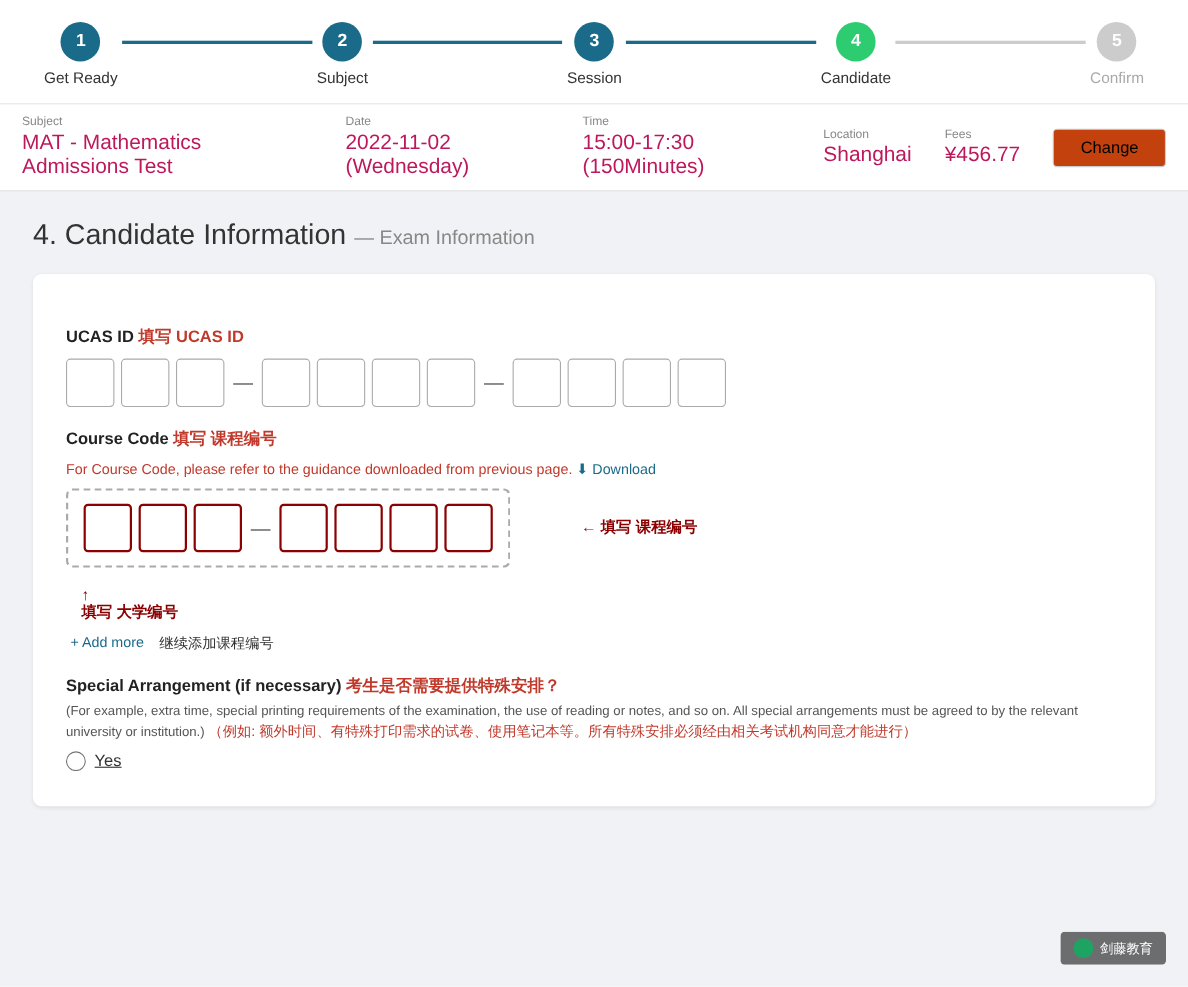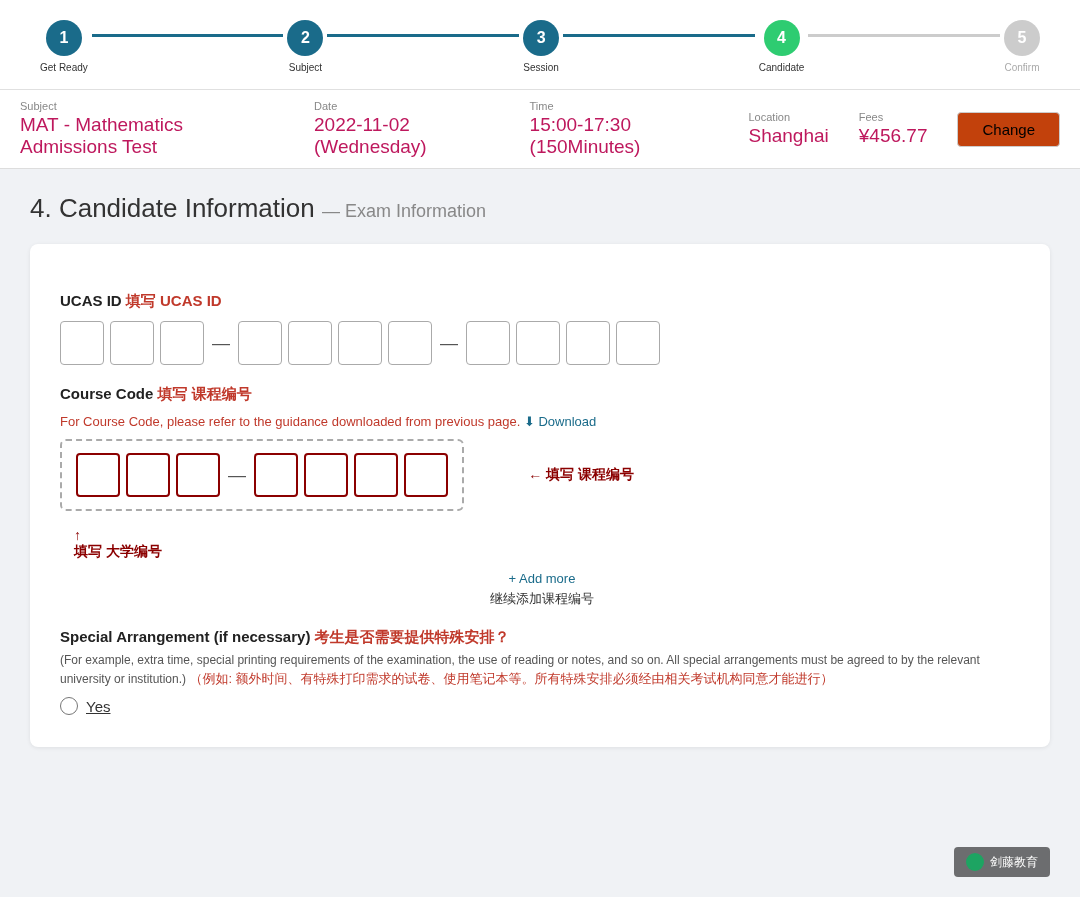--- a/index.html
+++ b/index.html
@@ -33,21 +33,21 @@
       justify-content: center;
       font-weight: bold;
       font-size: 16px;
       color: #fff;
     }
     .step-circle.completed { background: #1a6b8a; }
     .step-circle.active { background: #2ecc71; }
     .step-circle.inactive { background: #ccc; }
     .step-label {
       margin-top: 6px;
-      font-size: 10px;
+      font-size: 14px;
       color: #333;
       font-weight: 500;
     }
     .step-label.inactive { color: #aaa; }
     .step-line {
       flex: 1;
       height: 3px;
       background: #1a6b8a;
       margin: 0 4px;
       margin-bottom: 22px;
@@ -166,24 +166,23 @@
       border-radius: 4px;
       font-size: 16px;
       text-align: center;
       background: #fff;
     }
     .add-more-row {
       margin-top: 10px;
       font-size: 13px;
       color: #888;
       display: flex;
-      align-items: center;
-      gap: 4px;
+      align-items: flex-start;
+      gap: 14px;
       padding-left: 4px;
-      flex-direction: column;
     }
     .add-more-btn {
       color: #1a6b8a;
       cursor: pointer;
       font-size: 13px;
     }
     .cn-add { color: #333; font-size: 13px; }
 
     
     .special-section {
@@ -202,21 +201,21 @@
       margin-bottom: 8px;
       line-height: 1.5;
     }
     .special-desc .cn-desc {
       color: #c0392b;
       font-size: 13px;
       margin-top: 28px;
     }
     .radio-row {
       display: flex;
-      align-items: flex-end;
+      align-items: center;
       gap: 8px;
       margin-bottom: 8px;
       font-size: 15px;
       color: #333;
       text-decoration: underline;
     }
     input[type="radio"] { width: 18px; height: 18px; }
 
     
     .bottom-bar {
@@ -243,21 +242,21 @@
       font-size: 14px;
       color: #fff;
       cursor: pointer;
       font-weight: 500;
     }
 
     
     .watermark {
       position: fixed;
       bottom: 20px;
-      right: 30px;
+      right: 20px;
       background: rgba(0,0,0,0.55);
       color: #fff;
       font-size: 12px;
       padding: 6px 12px;
       border-radius: 4px;
       display: flex;
       align-items: center;
       gap: 6px;
     }
     .wm-icon {

